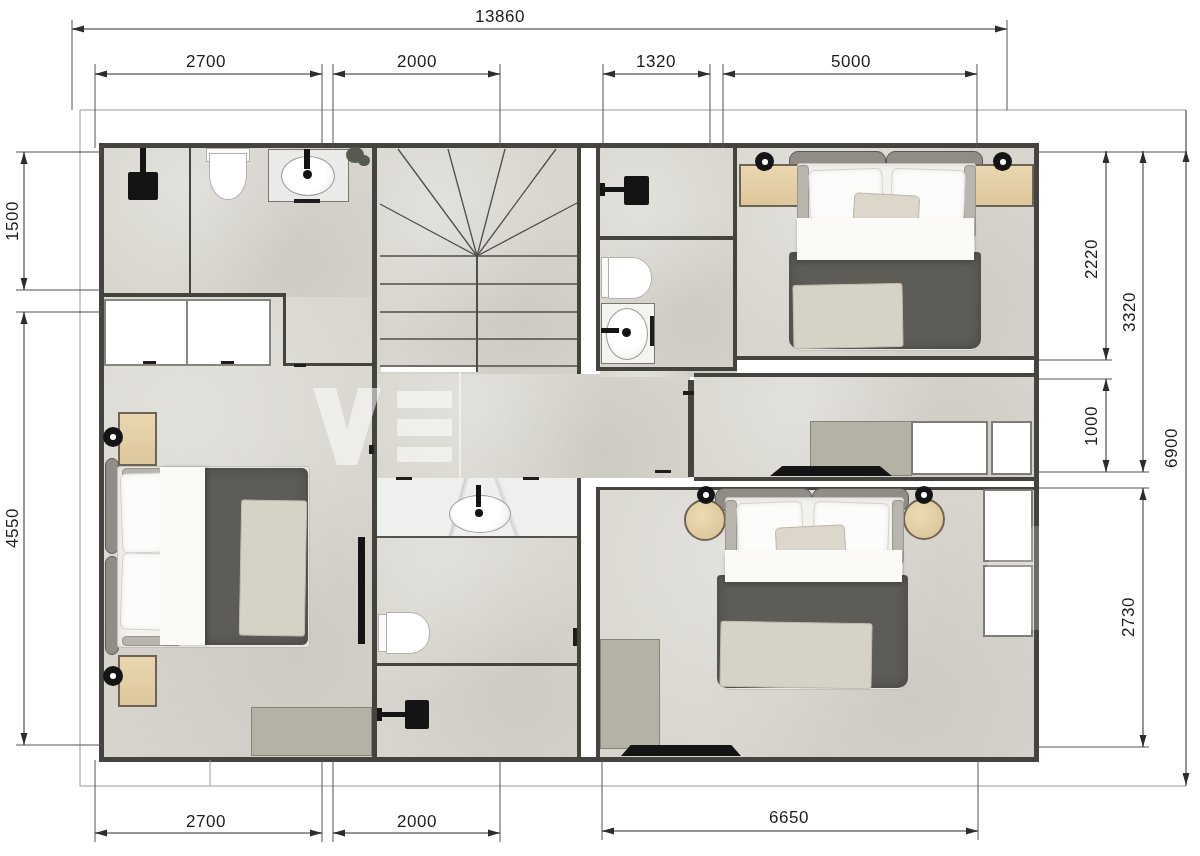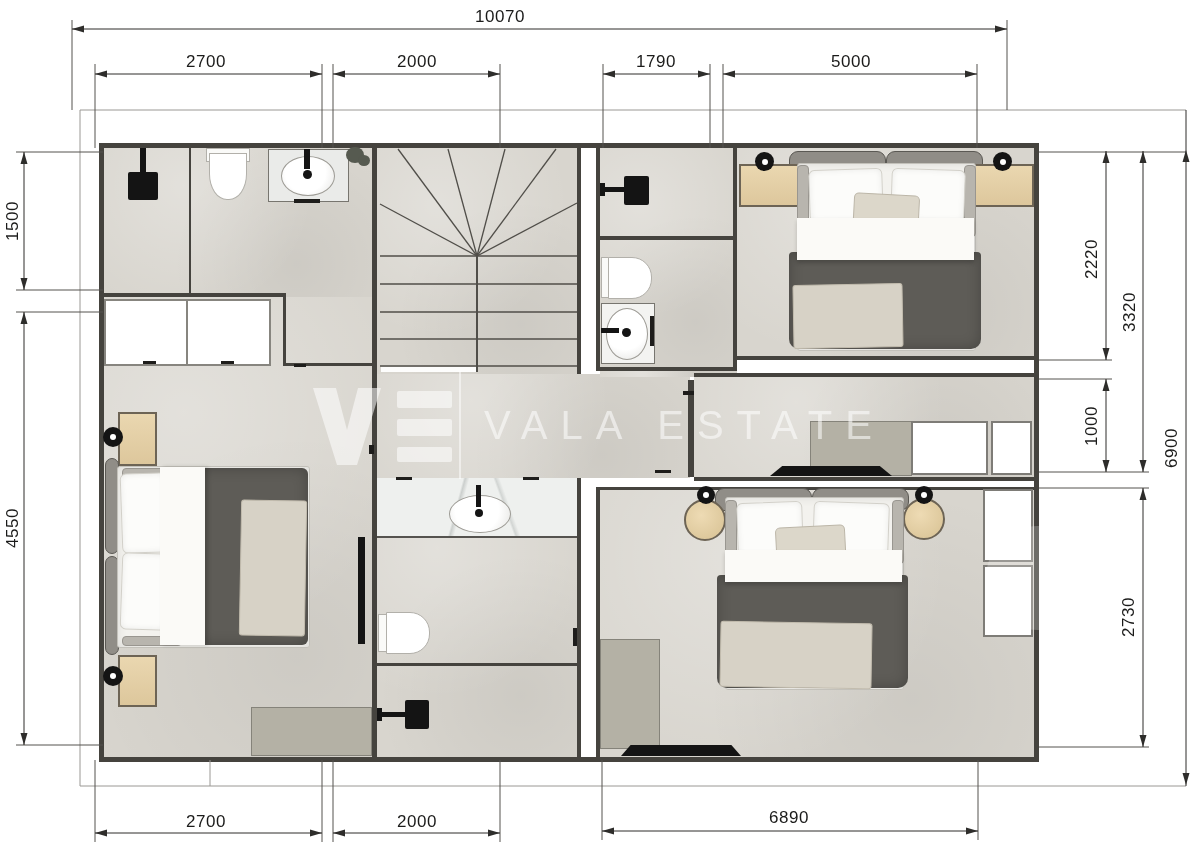--- a/index.html
+++ b/index.html
@@ -294,41 +294,40 @@
         <line x1="477" y1="256" x2="577" y2="203"></line>
       <line x1="380" y1="256" x2="577" y2="256"></line>
         <line x1="380" y1="284" x2="577" y2="284"></line>
       <line x1="380" y1="312" x2="577" y2="312"></line>
         <line x1="380" y1="339" x2="577" y2="339"></line>
       <line x1="380" y1="366" x2="577" y2="366"></line>
       <line x1="477" y1="256" x2="477" y2="372" stroke-width="2"></line>
     </g>
   </svg>
 
-  <div class="dim-label" style="left:500px;top:17px;">10070</div>
+  <div class="dim-label" style="left:500px;top:17px;">13860</div>
   <div class="dim-label" style="left:206px;top:62px;">2700</div>
   <div class="dim-label" style="left:417px;top:62px;">2000</div>
-  <div class="dim-label" style="left:656px;top:62px;">1790</div>
+  <div class="dim-label" style="left:656px;top:62px;">1320</div>
   <div class="dim-label" style="left:851px;top:62px;">5000</div>
   <div class="dim-label v" style="left:13px;top:221px;">1500</div>
   <div class="dim-label v" style="left:13px;top:528px;">4550</div>
   <div class="dim-label v" style="left:1092px;top:259px;">2220</div>
   <div class="dim-label v" style="left:1130px;top:312px;">3320</div>
   <div class="dim-label v" style="left:1092px;top:426px;">1000</div>
   <div class="dim-label v" style="left:1172px;top:448px;">6900</div>
   <div class="dim-label v" style="left:1129px;top:617px;">2730</div>
   <div class="dim-label" style="left:206px;top:822px;">2700</div>
   <div class="dim-label" style="left:417px;top:822px;">2000</div>
-  <div class="dim-label" style="left:789px;top:818px;">6890</div>
+  <div class="dim-label" style="left:789px;top:818px;">6650</div>
 
   <div id="watermark">
     <svg width="1200" height="856" style="position:absolute;left:0;top:0;">
       <polygon points="313,388 336,388 347,430 358,388 381,388 357,465 337,465" fill="rgba(255,255,255,0.55)"></polygon>
       <circle cx="1038" cy="578" r="52" fill="rgba(255,255,255,0.22)"></circle>
     </svg>
     <div class="wm-bar" style="left:397px;top:391px;width:55px;height:17px;"></div>
     <div class="wm-bar" style="left:397px;top:419px;width:55px;height:17px;"></div>
     <div class="wm-bar" style="left:397px;top:447px;width:55px;height:15px;"></div>
     <div class="wm-divider"></div>
-    <div class="wm-text">VALA ESTATE</div>
   </div>
 
 </div>
 
 </body></html>

